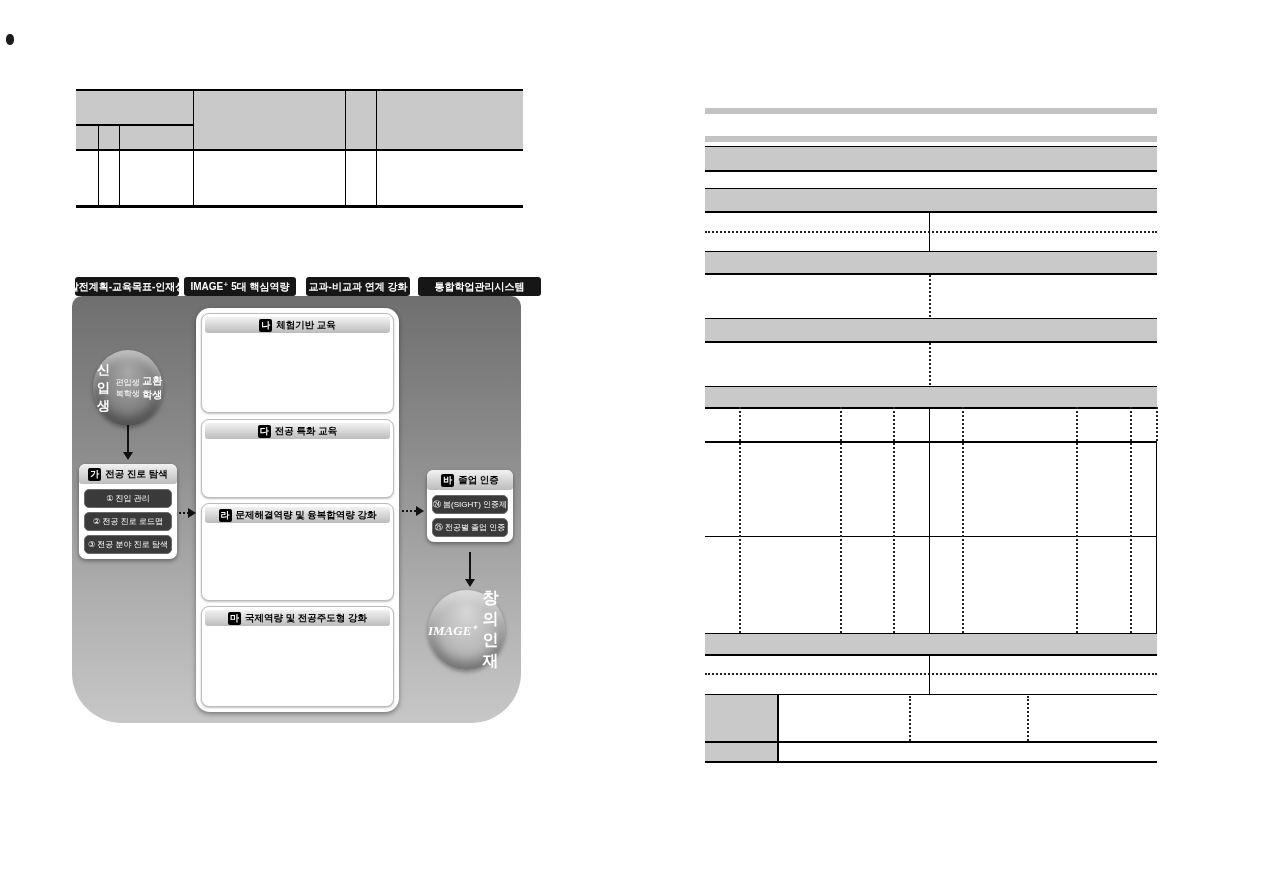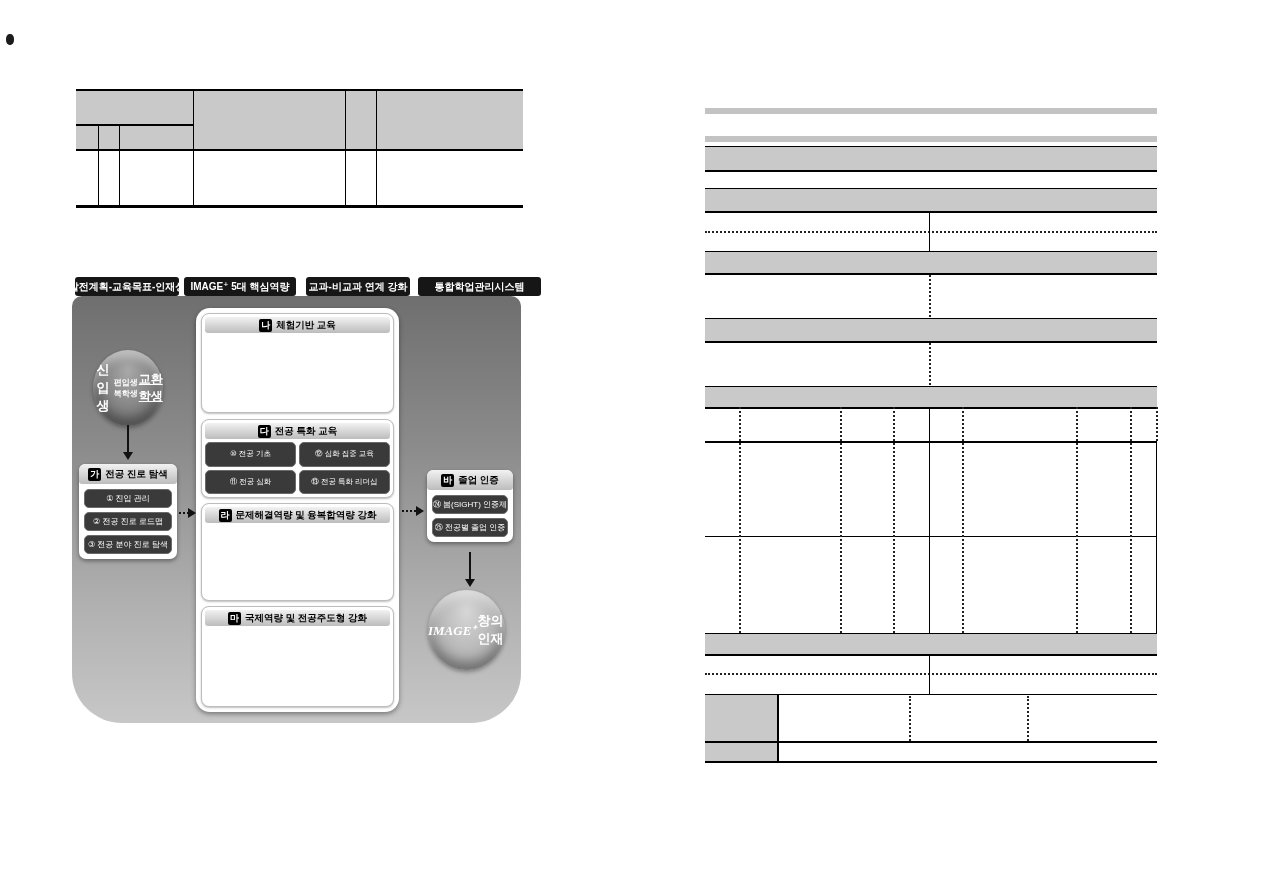--- a/index.html
+++ b/index.html
@@ -69,22 +69,22 @@
 
   <div class="tab" style="left:75px;width:104px;top:277px;">발전계획-교육목표-인재상</div>
   <div class="tab" style="left:184px;width:112px;top:277px;">IMAGE⁺ 5대 핵심역량</div>
   <div class="tab" style="left:306px;width:104px;top:277px;">교과-비교과 연계 강화</div>
   <div class="tab" style="left:418px;width:123px;top:277px;">통합학업관리시스템</div>
 
   <div class="panel"></div>
 
   <div class="sphere sphere-dark" style="left:93px;top:350px;width:70px;height:76px;">
     <div style="font-size:13px;font-weight:bold;">신입생</div>
-    <div style="font-size:8px;font-weight:bold;">편입생 복학생</div>
-    <div style="font-size:12px;font-weight:bold;text-decoration:underline;">교환학생</div>
+    <div style="font-size:8px;font-weight:normal;">편입생 복학생</div>
+    <div style="font-size:10px;font-weight:bold;">교환학생</div>
   </div>
 
   <div class="arrowline" style="left:127px;top:425px;height:28px;"></div>
   <div class="arrowhead-down" style="left:123px;top:452px;"></div>
 
   <div class="sidebox" style="left:79px;top:464px;width:98px;">
     <div class="sec-h">
       <span class="badge">가</span>
       <span>전공 진로 탐색</span>
     </div>
@@ -105,26 +105,20 @@
       <span class="badge">나</span>
       <span>체험기반 교육</span>
     </div>
   </div>
 
   <div class="sec" style="top:419px;height:79px;">
     <div class="sec-h">
       <span class="badge">다</span>
       <span>전공 특화 교육</span>
     </div>
-    <div class="bgrid">
-      <div class="dbtn">⑩ 전공 기초</div>
-      <div class="dbtn">⑫ 심화 집중 교육</div>
-      <div class="dbtn">⑪ 전공 심화</div>
-      <div class="dbtn">⑬ 전공 특화 리더십</div>
-    </div>
   </div>
 
   <div class="sec" style="top:503px;height:98px;">
     <div class="sec-h">
       <span class="badge">라</span>
       <span>문제해결역량 및 융복합역량 강화</span>
     </div>
   </div>
 
   <div class="sec" style="top:606px;height:101px;">
@@ -146,21 +140,21 @@
       <div class="dbtn">㉔ 봄(SIGHT) 인증제</div>
       <div class="dbtn">㉕ 전공별 졸업 인증</div>
     </div>
   </div>
 
   <div class="arrowline" style="left:469px;top:552px;height:28px;"></div>
   <div class="arrowhead-down" style="left:465px;top:579px;"></div>
 
   <div class="sphere sphere-light" style="left:428px;top:590px;width:77px;height:80px;">
     <div style="font-size:13px;font-weight:bold;font-style:italic;">IMAGE⁺</div>
-    <div style="font-size:13px;font-weight:bold;">창의인재</div>
+    <div style="font-size:16px;font-weight:bold;">창의인재</div>
   </div>
 
   <div>
 
     <div class="greybar" style="left:705px;top:108px;width:452px;height:6px;"></div>
     <div class="greybar" style="left:705px;top:136px;width:452px;height:6px;"></div>
 
     <div class="grey" style="left:705px;top:147px;width:452px;height:23px;"></div>
     <div class="grey" style="left:705px;top:189px;width:452px;height:22px;"></div>
     <div class="grey" style="left:705px;top:252px;width:452px;height:21px;"></div>

